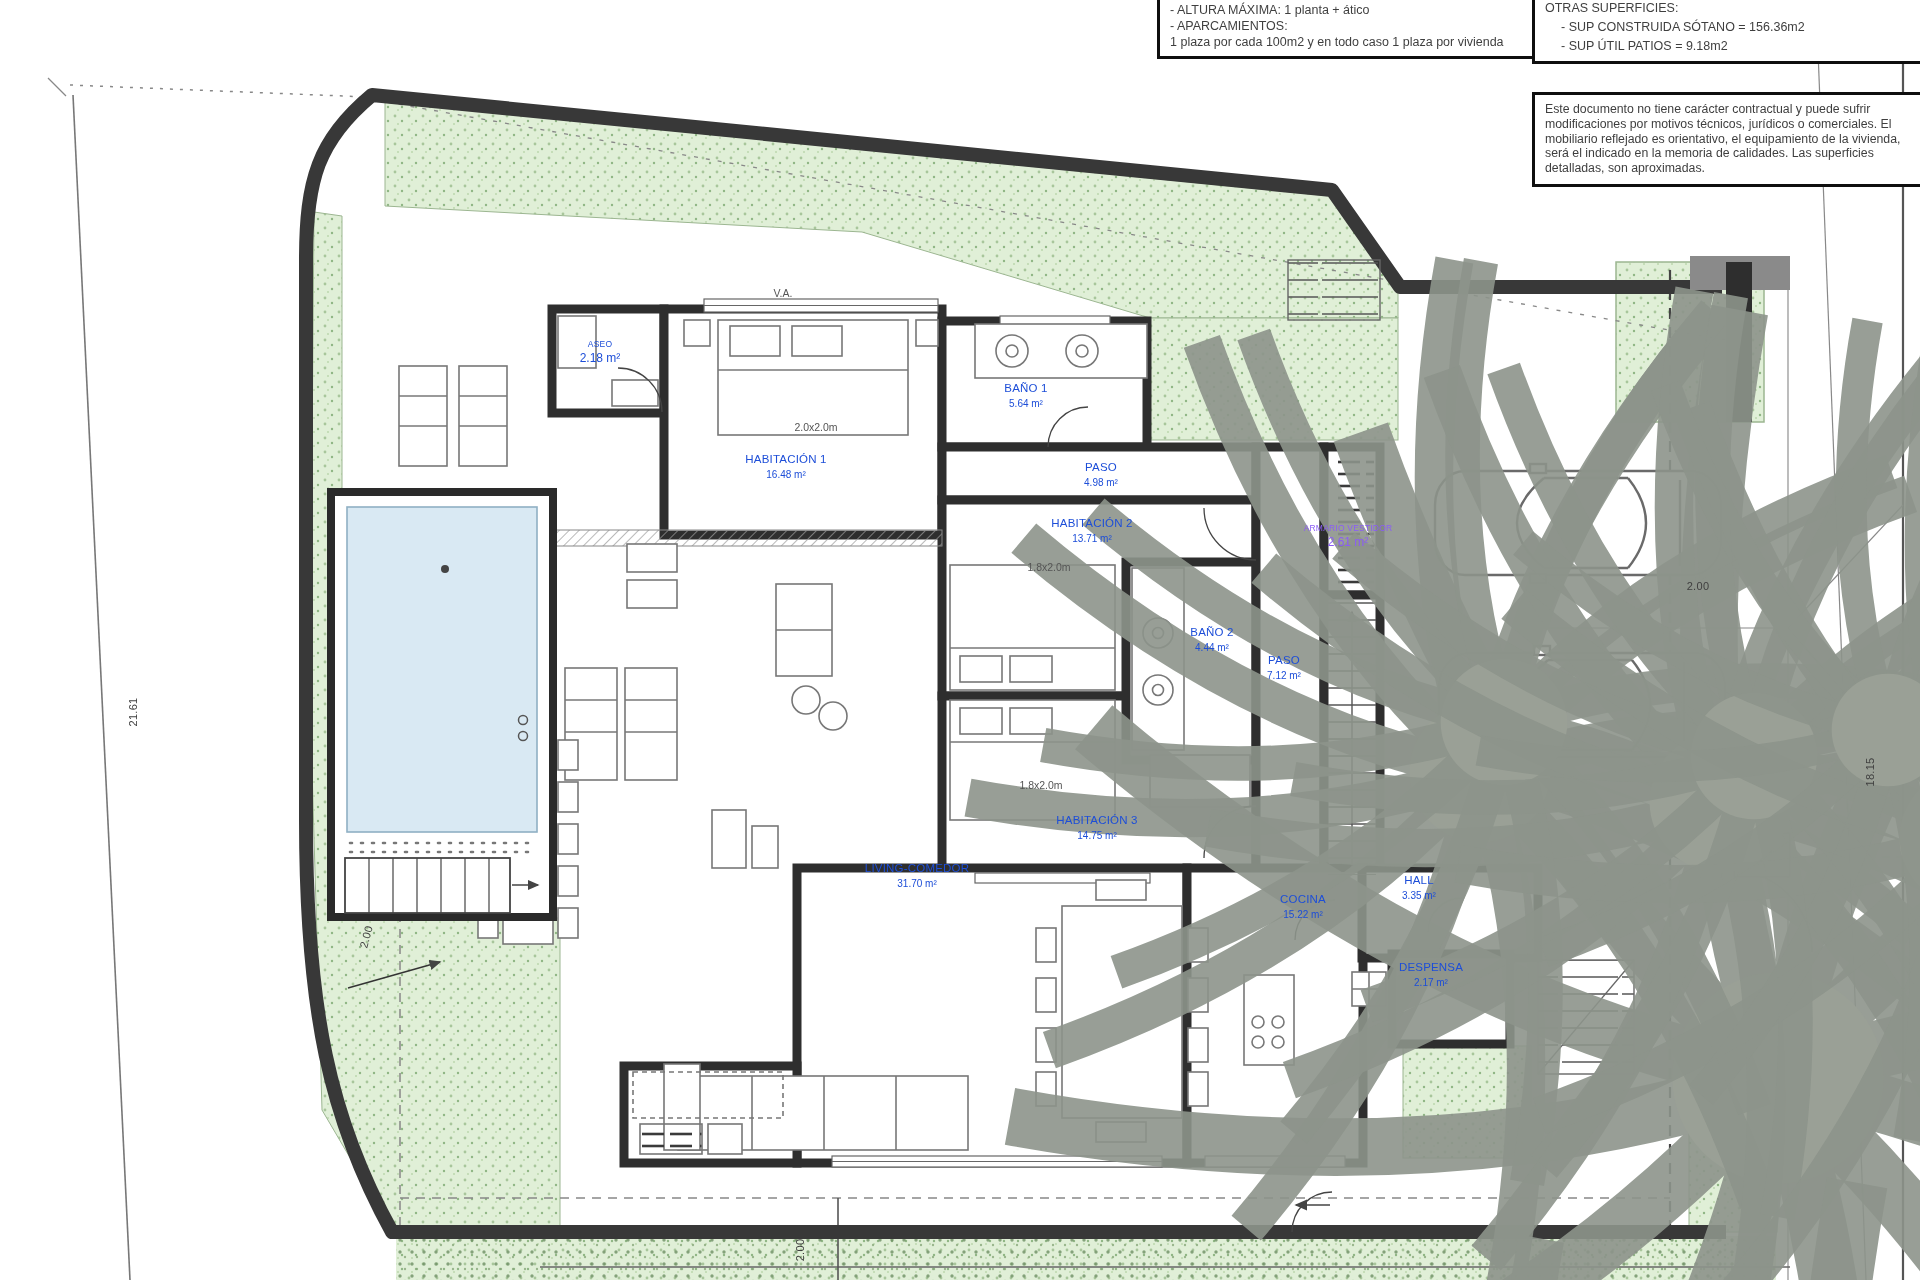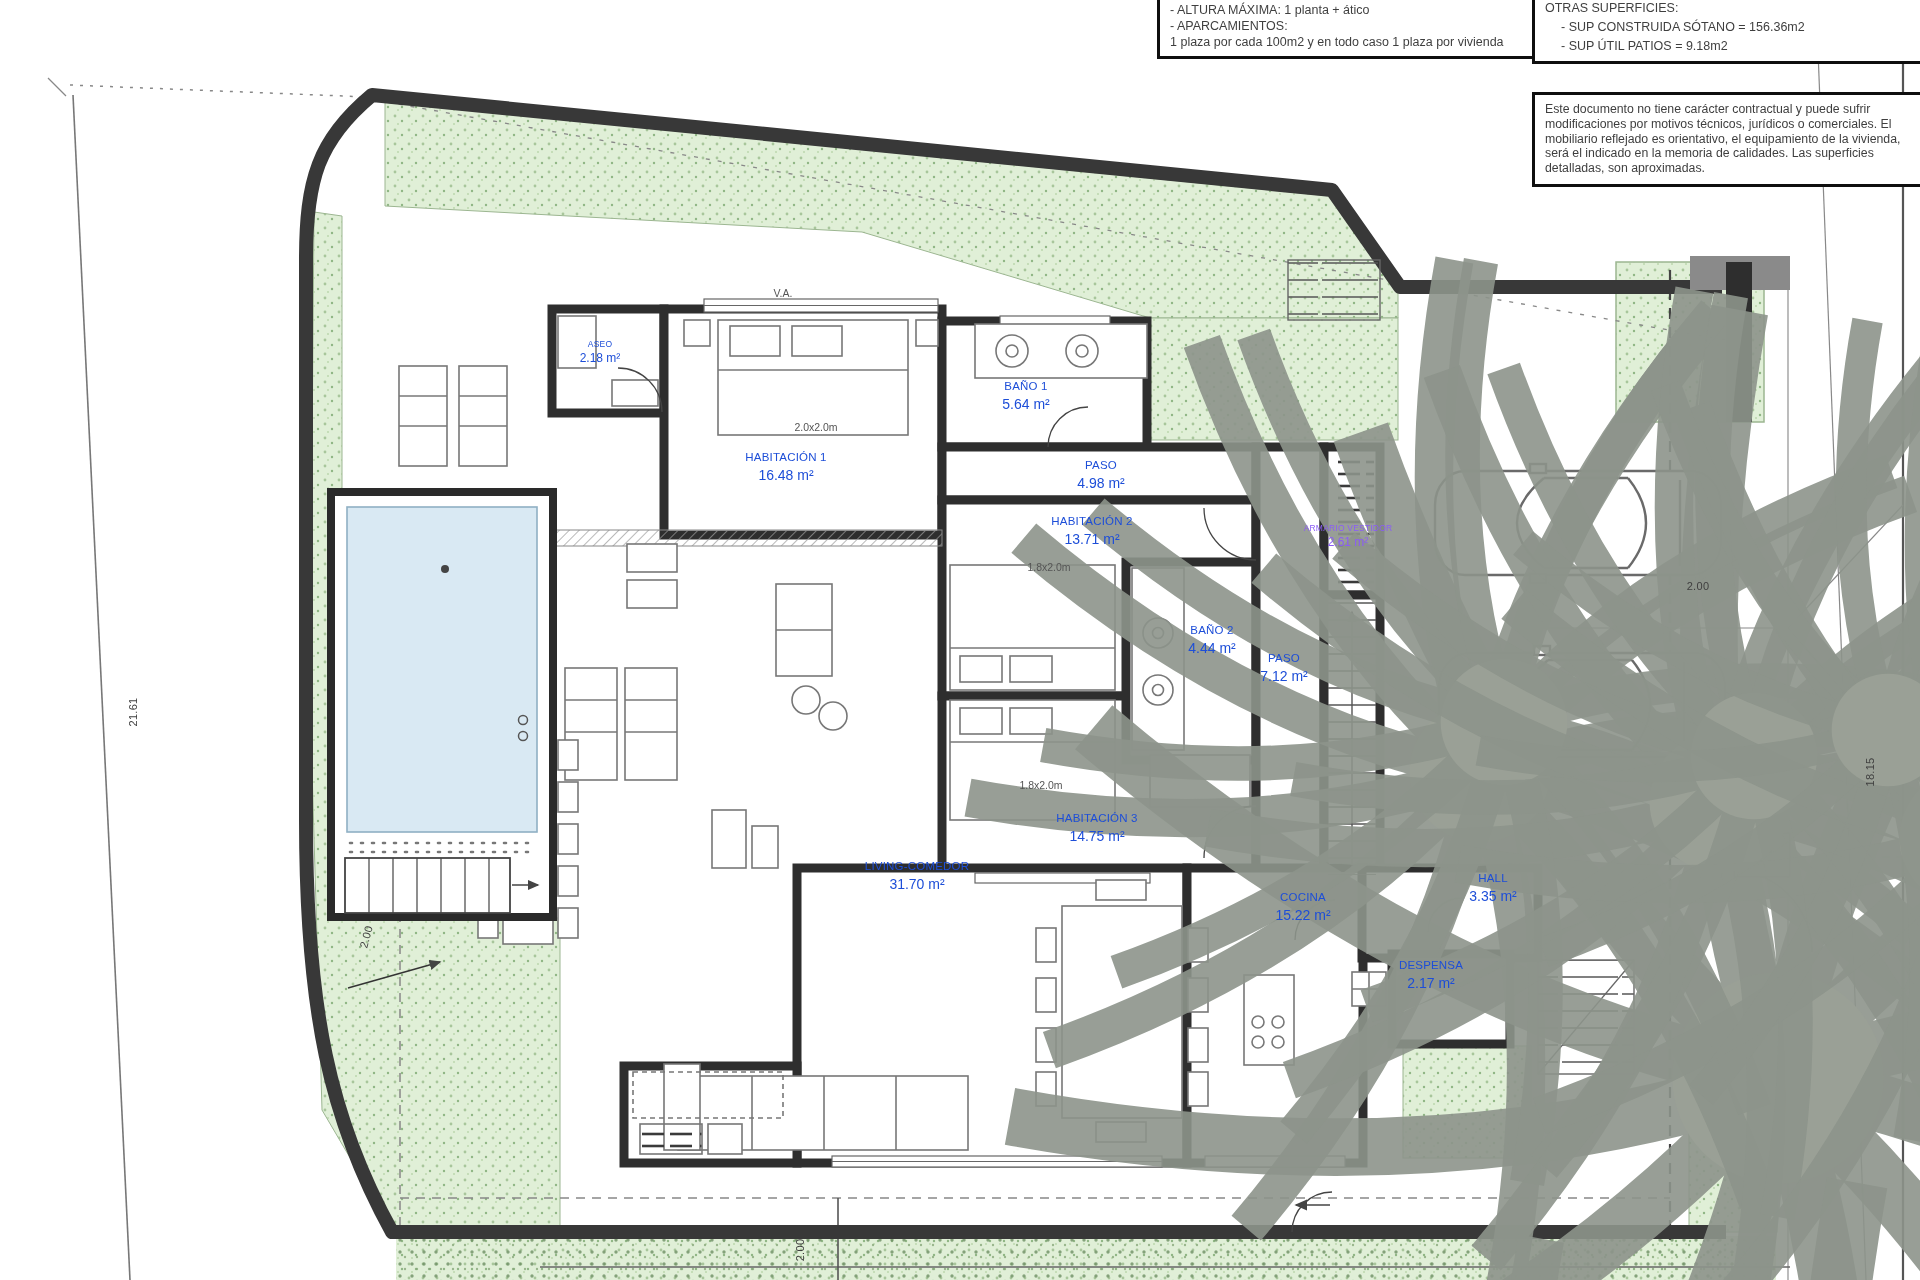--- a/index.html
+++ b/index.html
@@ -2,21 +2,21 @@
 <html><head>
 <meta charset="utf-8">
 <style>
   html,body{margin:0;padding:0;}
   body{width:1920px;height:1280px;position:relative;overflow:hidden;background:#ffffff;
        font-family:"Liberation Sans",sans-serif;}
   .plan-svg{position:absolute;left:0;top:0;}
   .lbl{position:absolute;transform:translate(-50%,-50%);text-align:center;color:#1d4ed8;
        white-space:nowrap;line-height:1.25;}
   .rname{font-size:11.5px;letter-spacing:.2px;}
-  .rarea{font-size:14px;margin-top:3px;}
+  .rarea{font-size:10px;margin-top:3px;}
   .sm .rname{font-size:8.5px;}
   .sm .rarea{font-size:12px;margin-top:1px;}
   .ann{font-size:10.5px;color:#555;}
   .dim{font-size:11px;color:#3f3f3f;letter-spacing:.3px;}
   .rot90{transform:translate(-50%,-50%) rotate(-90deg);}
   .rot75{transform:translate(-50%,-50%) rotate(-75deg);}
   .box{position:absolute;border:3px solid #0f0f0f;background:#fff;color:#3f3f3f;}
   .box1{left:1157px;top:-16px;width:378px;padding:14px 8px 7px 10px;font-size:12.5px;}
   .box1 .l{margin-top:2px;}
   .box2{left:1532px;top:-12px;width:372px;padding:10px 8px 8px 10px;font-size:12.5px;}
@@ -362,21 +362,21 @@
       <div class="rarea">14.75 m²</div>
     </div>
 <div class="lbl" style="left:917px;top:876px">
   <div class="rname">LIVING-COMEDOR</div>
       <div class="rarea">31.70 m²</div>
     </div>
 <div class="lbl" style="left:1303px;top:907px">
   <div class="rname">COCINA</div>
       <div class="rarea">15.22 m²</div>
     </div>
-<div class="lbl" style="left:1493px;top:888px">
+<div class="lbl" style="left:1419px;top:888px">
   <div class="rname">HALL</div>
       <div class="rarea">3.35 m²</div>
     </div>
 <div class="lbl" style="left:1431px;top:975px">
   <div class="rname">DESPENSA</div>
       <div class="rarea">2.17 m²</div>
     </div>
 
 <div class="lbl ann" style="left:783px;top:294px">V.A.</div>
 <div class="lbl ann" style="left:816px;top:428px">2.0x2.0m</div>

